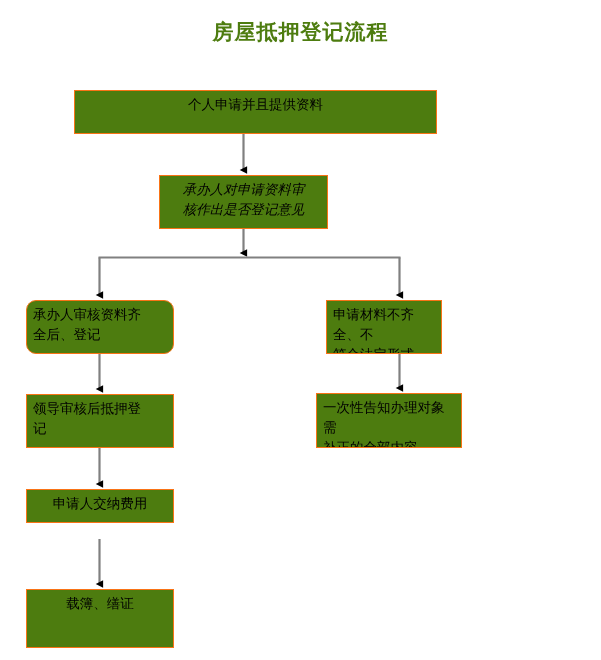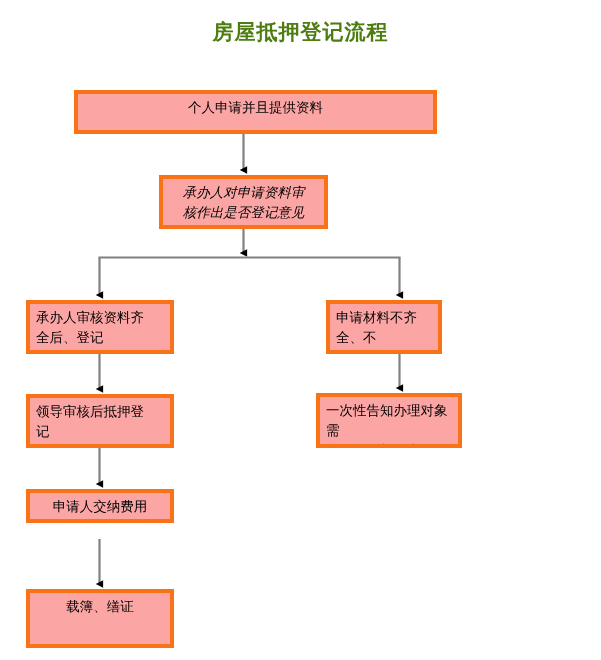--- a/index.html
+++ b/index.html
@@ -27,22 +27,22 @@
     width: 601px;
     text-align: center;
     font-size: 21px;
     font-weight: bold;
     letter-spacing: 1px;
     color: #4d7c0f;
   }
   .node {
     position: absolute;
     box-sizing: border-box;
-    border: 4px solid #f97316;
-    background: #fca5a5;
+    border: 1px solid #f97316;
+    background: #4d7c0f;
     font-size: 13.5px;
     line-height: 20px;
     color: #000000;
     overflow: hidden;
   }
   .node .txt {
     display: block;
     padding: 3px 6px 0 6px;
     white-space: pre-line;
   }
@@ -98,21 +98,21 @@
 
   <div class="node center" id="node-n1" style="left:74px; top:90px; width:363px; height:44px;">
     <span class="txt">个人申请并且提供资料</span>
   </div>
 
   <div class="node center" id="node-n2" style="left:159px; top:175px; width:169px; height:54px;font-style:italic;">
     <span class="txt">承办人对申请资料审
 核作出是否登记意见</span>
   </div>
 
-  <div class="node left" id="node-n3" style="left:26px; top:300px; width:148px; height:54px;">
+  <div class="node left" id="node-n3" style="left:26px; top:300px; width:148px; height:54px;border-radius:10px;">
     <span class="txt">承办人审核资料齐
 全后、登记</span>
   </div>
 
   <div class="node left" id="node-n4" style="left:326px; top:300px; width:116px; height:54px;">
     <span class="txt">申请材料不齐全、不
 符合法定形式</span>
   </div>
 
   <div class="node left" id="node-n5" style="left:26px; top:394px; width:148px; height:54px;">

